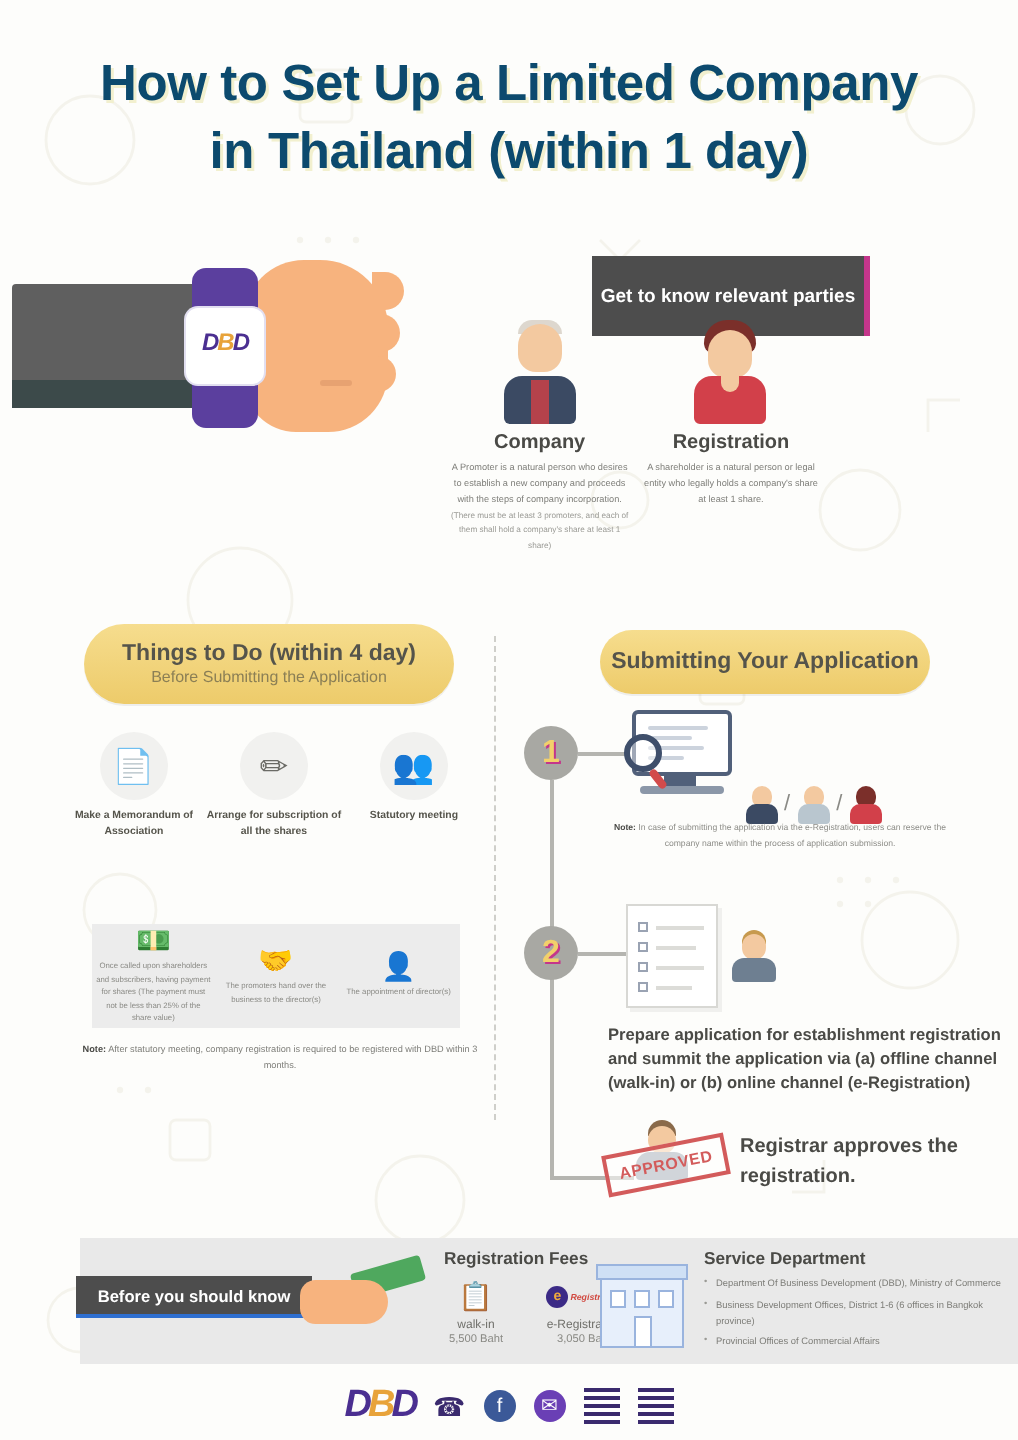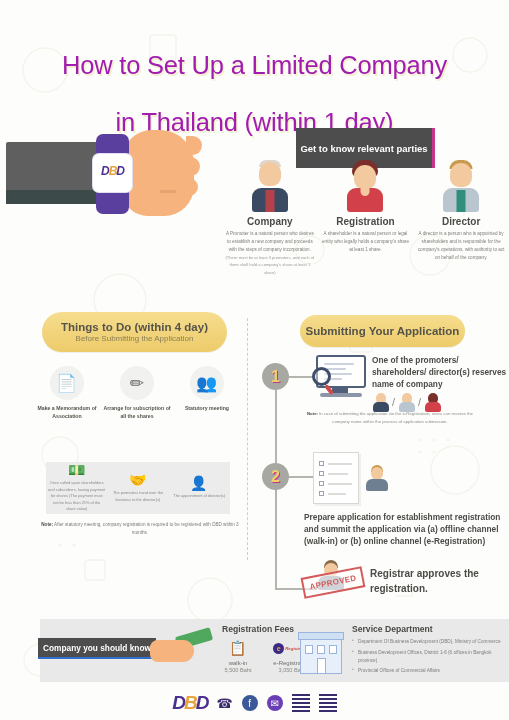--- a/index.html
+++ b/index.html
@@ -10,22 +10,22 @@
     position: relative; overflow: hidden;
   }
   .page { position: relative; width: 509px; height: 720px; background: #fdfdfb; }
 
   
   .bgdoodles { position:absolute; inset:0; opacity:.5; pointer-events:none; }
 
   
   .title-wrap { position:absolute; top:26px; left:0; width:509px; text-align:center; }
   .title-line {
-    font-size: 25.5px; font-weight: normal; color:#a21caf; line-height:1.32;
-    letter-spacing:-.2px; text-shadow: 1.5px 1.5px 0 #f2f0cf; margin-top: 23px;
+    font-size: 25.5px; font-weight: bold; color:#0c4a6e; line-height:1.32;
+    letter-spacing:-.2px; text-shadow: 1.5px 1.5px 0 #f2f0cf;
   }
 
   
   .hand-area { position:absolute; left:0; top:128px; width:200px; height:120px; }
   .sleeve { position:absolute; left:6px; top:14px; width:92px; height:62px; background:#5f5f5f; border-radius:2px;}
   .sleeve-cuff { position:absolute; left:6px; top:62px; width:92px; height:14px; background:#3c4a4a;}
   .palm { position:absolute; left:122px; top:2px; width:72px; height:86px; background:#f7b37e; border-radius:30px 34px 30px 26px;}
   .finger-n { position:absolute; background:#f7b37e; border-radius:0 12px 12px 0; }
   .f1 { left:186px; top:8px;  width:16px; height:19px;}
   .f2 { left:186px; top:29px; width:14px; height:19px;}
@@ -257,30 +257,20 @@
     <div class="person">
       <div class="av">
         <div class="hair" style="width:26px;height:17px;background:#7b2f2a;border-radius:13px 13px 6px 6px;"></div>
         <div class="head" style="top:5px;"></div>
         <div class="body" style="background:#d2404a;"></div>
         <div class="collar" style="background:#f3c9a0;height:8px;bottom:16px;border-radius:0 0 5px 5px;"></div>
       </div>
       <div class="p-name">Registration</div>
       <div class="p-desc">A shareholder is a natural person or legal entity who legally holds a company's share at least 1 share.</div>
     </div>
-    <div class="person">
-      <div class="av">
-        <div class="hair" style="width:23px;height:9px;background:#c79a4e;"></div>
-        <div class="head" style="top:3px;"></div>
-        <div class="body" style="background:#b9c6cf;"></div>
-        <div class="collar" style="background:#2f8f7a;"></div>
-      </div>
-      <div class="p-name">Director</div>
-      <div class="p-desc">A director is a person who is appointed by shareholders and is responsible for the company's operations, with authority to act on behalf of the company.</div>
-    </div>
   </div>
 
   <div class="pill" id="pill-left">
     <div class="pill-t1">Things to Do (within 4 day)</div>
     <div class="pill-t2">Before Submitting the Application</div>
   </div>
 
   <div class="pill" id="pill-right">
     <div class="pill-t1">Submitting Your Application</div>
   </div>
@@ -334,21 +324,20 @@
       <div class="mline" style="left:6px;top:11px;width:22px;"></div>
       <div class="mline" style="left:6px;top:16px;width:28px;"></div>
       <div class="mline" style="left:6px;top:21px;width:18px;"></div>
     </div>
     <div class="mstand"></div>
     <div class="mbase"></div>
     <div class="mag"></div>
     <div class="mag-h"></div>
   </div>
 
-  <div class="s1-text">One of the promoters/ shareholders/ director(s) reserves name of company</div>
 
   <div class="s1-av">
     <div class="mini-av">
       <div class="mh"></div>
         <div class="mb" style="background:#3b4a63;"></div>
     </div>
     <span>/</span>
     <div class="mini-av">
       <div class="mh"></div>
         <div class="mb" style="background:#b9c6cf;"></div>
@@ -387,21 +376,21 @@
 
   <div class="s3-av">
     <div style="position:absolute;left:6px;top:0;width:14px;height:8px;background:#8a6a4a;border-radius:7px 7px 0 0;"></div>
     <div style="position:absolute;left:6px;top:3px;width:14px;height:14px;background:#f3c9a0;border-radius:7px;"></div>
     <div style="position:absolute;left:0;bottom:0;width:26px;height:14px;background:#9aa3ad;border-radius:7px 7px 2px 2px;"></div>
   </div>
   <div class="stamp">APPROVED</div>
   <div class="s3-text">Registrar approves the registration.</div>
 
   <div class="bottom-bar"></div>
-  <div class="tysk">Company you should know</div>
+  <div class="tysk">Before you should know</div>
 
   <div class="hand-cash">
     <div class="hc-bill"></div>
     <div class="hc-palm"></div>
   </div>
 
   <div class="fees-title">Registration Fees</div>
 
   <div class="fee-col" id="fee1">
     <div class="fee-ic">📋</div>

